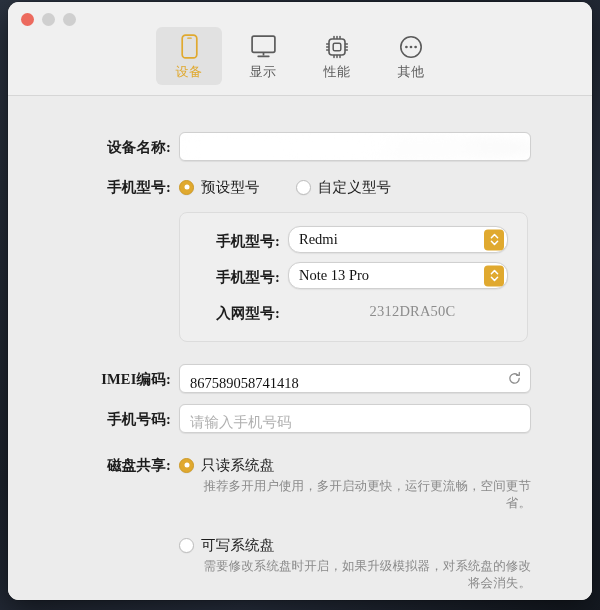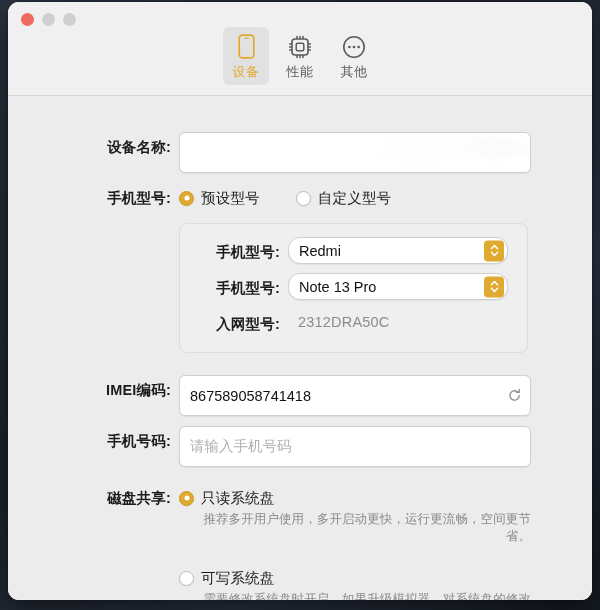--- a/index.html
+++ b/index.html
@@ -60,21 +60,21 @@
   .tabs {
     position: absolute;
     left: 0; right: 0;
     top: 25px;
     display: flex;
     justify-content: center;
     gap: 8px;
   }
 
   .tab {
-    width: 46px;
+    width: 66px;
     height: 58px;
     border-radius: 6px;
     display: flex;
     flex-direction: column;
     align-items: center;
     justify-content: center;
     gap: 4px;
     color: #5b5b5b;
     cursor: default;
     background: transparent;
@@ -100,45 +100,46 @@
     flex: 1 1 auto;
     background: #ececec;
     position: relative;
     padding-top: 36px;
   }
 
   .row {
     display: flex;
     align-items: flex-start;
     margin-bottom: 0;
+    font-family: Liberation Serif, serif;
   }
 
   .lbl {
     width: 163px;
     text-align: right;
     font-size: 14.5px;
     color: #1c1c1c;
     font-weight: 600;
     padding-right: 0;
     flex: 0 0 163px;
     line-height: 30px;
     letter-spacing: 0.2px;
   }
 
   .ctl { flex: 1 1 auto; padding-left: 8px; }
 
   
   .field {
-    height: 41px;
+    height: 29px;
     background: #ffffff;
     border-radius: 6px;
     border: 0.5px solid #d0d0d0;
     box-shadow: 0 0.5px 1px rgba(0,0,0,0.07);
     display: flex;
-    align-items: center;
+    align-items: flex-end;
     padding: 0 10px;
     font-size: 14.5px;
     color: #111;
     width: 352px;
     position: relative;
   }
   .field.placeholder-text { color: #b0b0b0; }
 
   .field.blurred {
     color: transparent;
@@ -255,20 +256,21 @@
     align-items: center;
     justify-content: center;
   }
 
   .static-val {
     font-size: 14.5px;
     color: #8c8c8c;
     line-height: 27px;
     padding-left: 10px;
     letter-spacing: 0.2px;
+    text-align: center;
   }
 
   
   .opt-block { margin-bottom: 2px; text-align: right; }
   .opt-desc {
     font-size: 12.5px;
     color: #8a8a8a;
     line-height: 17px;
     margin-left: 22px;
     margin-top: -2px;
@@ -298,20 +300,30 @@
       <div class="tab active">
         <span class="ticon">
           <svg width="17" height="25" viewBox="0 0 17 25" fill="none">
             <rect x="1.2" y="1.2" width="14.6" height="22.6" rx="3.4" stroke="#e0a92f" stroke-width="1.7"></rect>
             <rect x="6.2" y="3.6" width="4.6" height="1.1" rx="0.55" fill="#e0a92f"></rect>
           </svg>
         </span>
         <span class="tlabel">设备</span>
       </div>
 
+      <div class="tab">
+        <span class="ticon">
+          <svg width="25" height="23" viewBox="0 0 25 23" fill="none">
+            <rect x="1.1" y="1.1" width="22.8" height="16.2" rx="1.8" stroke="#5b5b5b" stroke-width="1.7"></rect>
+            <path d="M12.5 17.4 V20.6" stroke="#5b5b5b" stroke-width="1.7"></path>
+            <path d="M7.2 21.3 H17.8" stroke="#5b5b5b" stroke-width="1.7" stroke-linecap="round"></path>
+          </svg>
+        </span>
+        <span class="tlabel">显示</span>
+      </div>
 
       <div class="tab">
         <span class="ticon">
           <svg width="24" height="24" viewBox="0 0 24 24" fill="none">
             <rect x="4" y="4" width="16" height="16" rx="3" stroke="#5b5b5b" stroke-width="1.6"></rect>
             <rect x="8.2" y="8.2" width="7.6" height="7.6" rx="1.6" stroke="#5b5b5b" stroke-width="1.5"></rect>
             <g stroke="#5b5b5b" stroke-width="1.5" stroke-linecap="round">
               <path d="M9 1.6 V3.6"></path>
                 <path d="M12 1.6 V3.6"></path>
                 <path d="M15 1.6 V3.6"></path>

